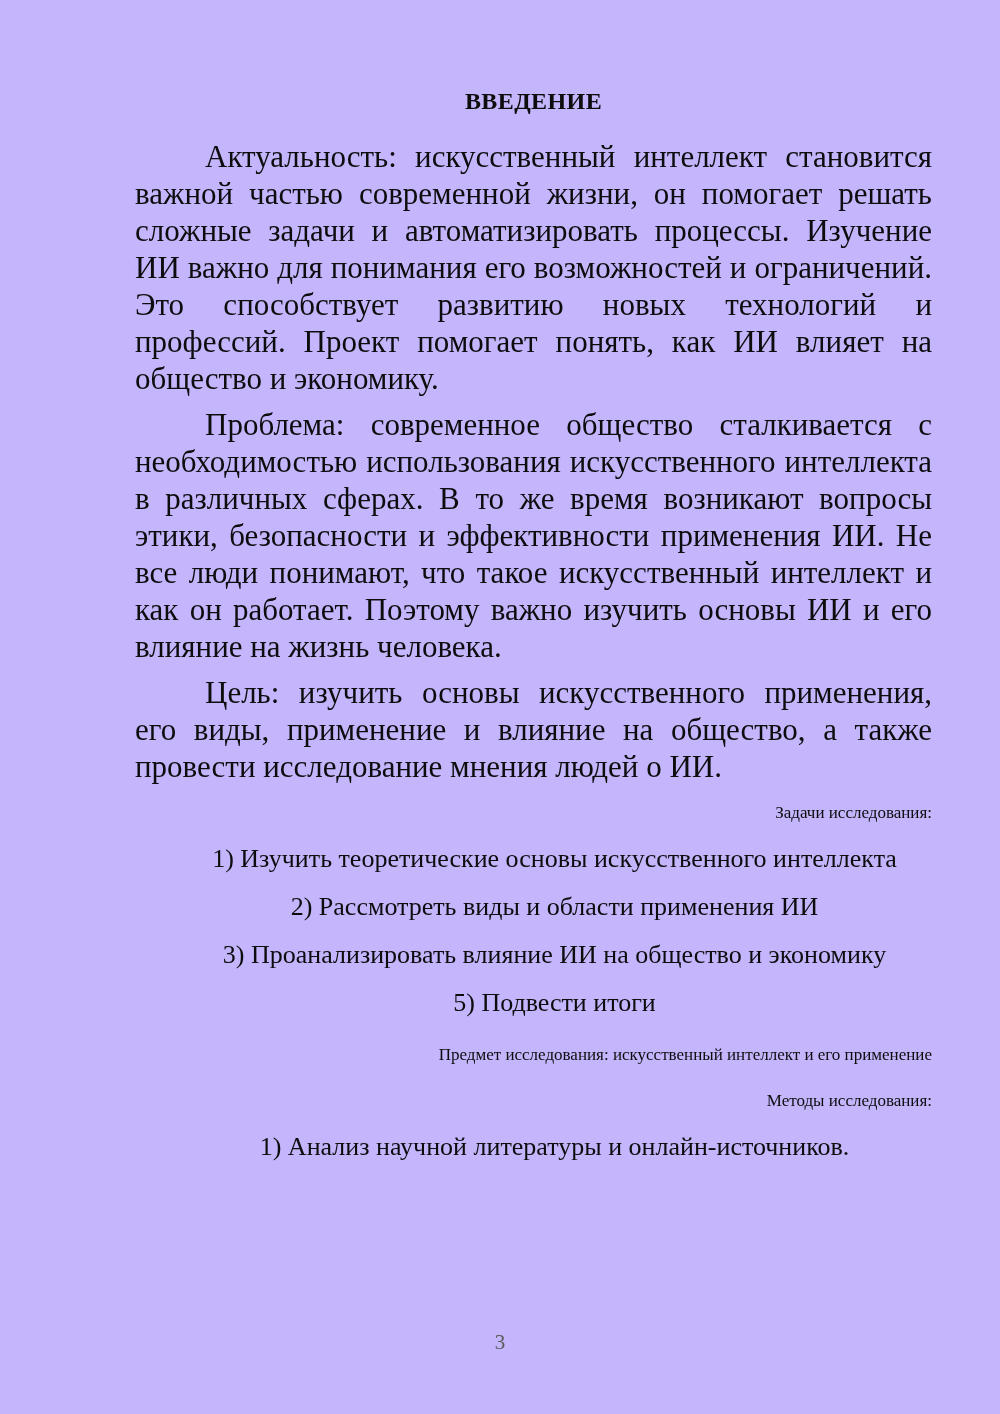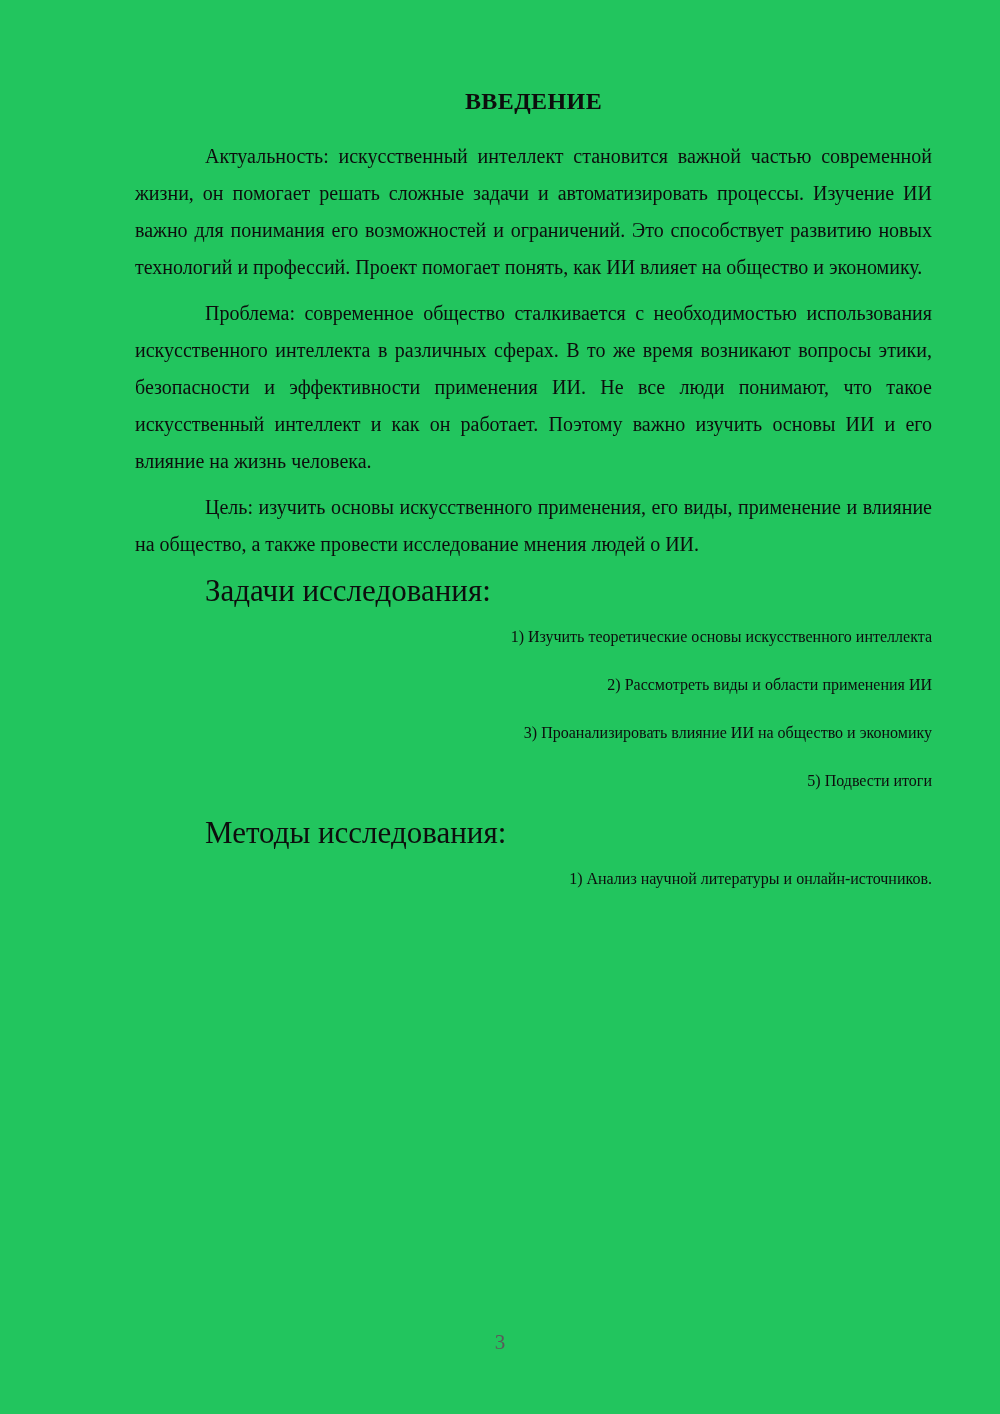--- a/index.html
+++ b/index.html
@@ -7,21 +7,21 @@
     margin: 0;
     padding: 0;
     background: #ffffff;
   }
 
   .page {
     position: relative;
     width: 1000px;
     height: 1414px;
     margin: 0 auto;
-    background: #22c55e;
+    background: #c4b5fd;
     box-sizing: border-box;
     overflow: hidden;
     font-family: "Liberation Serif", "DejaVu Serif", serif;
     color: #0d0d0d;
   }
 
   .content {
     position: absolute;
     left: 135px;
     top: 86px;
@@ -31,47 +31,47 @@
   .doc-title {
     font-size: 24px;
     font-weight: bold;
     text-align: center;
     letter-spacing: 0.4px;
     line-height: 1.25;
     margin: 0 0 22px 0;
   }
 
   .para {
-    font-size: 20px;
+    font-size: 31px;
     line-height: 37px;
     text-align: justify;
     text-justify: inter-word;
     text-indent: 70px;
     margin: 0 0 9px 0;
     hyphens: none;
   }
 
   .para-plain {
-    font-size: 31px;
+    font-size: 17px;
     line-height: 37px;
-    text-align: left;
+    text-align: right;
     text-indent: 70px;
     margin: 0 0 9px 0;
   }
 
   .list {
     list-style: none;
     margin: 0;
     padding: 0;
   }
 
   .list-item {
-    font-size: 16px;
+    font-size: 26px;
     line-height: 37px;
-    text-align: right;
+    text-align: center;
     padding-left: 42px;
     margin: 0 0 11px 0;
     white-space: nowrap;
   }
 
   .gap-sm { height: 4px; }
 
   .page-number {
     position: absolute;
     left: 0;
@@ -103,20 +103,21 @@
     <ul class="list">
       <li class="list-item">1) Изучить теоретические основы искусственного интеллекта</li>
       <li class="list-item">2) Рассмотреть виды и области применения ИИ</li>
       <li class="list-item">3) Проанализировать влияние ИИ на общество и экономику</li>
       <li class="list-item">5) Подвести итоги</li>
     </ul>
 
     <div class="gap-sm"></div>
 
 
+    <p class="para-plain">Предмет исследования: искусственный интеллект и его применение</p>
 
 
     <p class="para-plain">Методы исследования:</p>
 
     <ul class="list">
       <li class="list-item">1) Анализ научной литературы и онлайн-источников.</li>
     </ul>
 
   </div>
 

